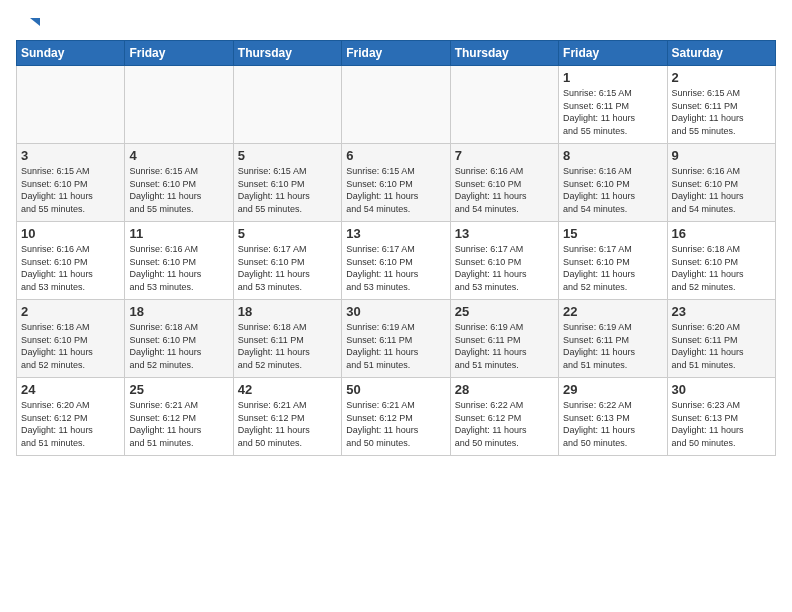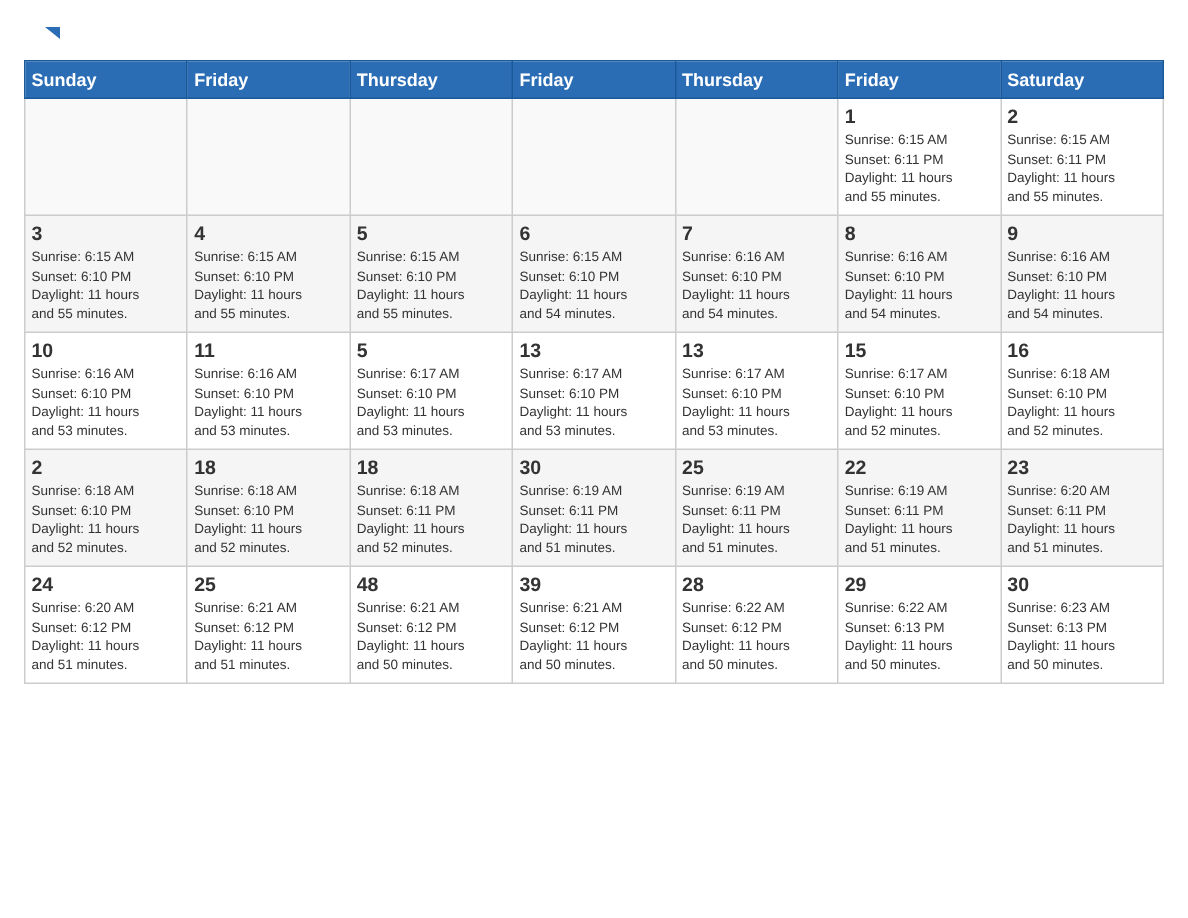--- a/index.html
+++ b/index.html
@@ -312,28 +312,28 @@
 and 51 minutes.</div>
           </td>
           <td>
             <span class="day-number">25</span>
             <div class="day-info" style="white-space: pre-line;">Sunrise: 6:21 AM
 Sunset: 6:12 PM
 Daylight: 11 hours
 and 51 minutes.</div>
           </td>
           <td>
-            <span class="day-number">48</span>
+            <span class="day-number">42</span>
             <div class="day-info" style="white-space: pre-line;">Sunrise: 6:21 AM
 Sunset: 6:12 PM
 Daylight: 11 hours
 and 50 minutes.</div>
           </td>
           <td>
-            <span class="day-number">39</span>
+            <span class="day-number">50</span>
             <div class="day-info" style="white-space: pre-line;">Sunrise: 6:21 AM
 Sunset: 6:12 PM
 Daylight: 11 hours
 and 50 minutes.</div>
           </td>
           <td>
             <span class="day-number">28</span>
             <div class="day-info" style="white-space: pre-line;">Sunrise: 6:22 AM
 Sunset: 6:12 PM
 Daylight: 11 hours

